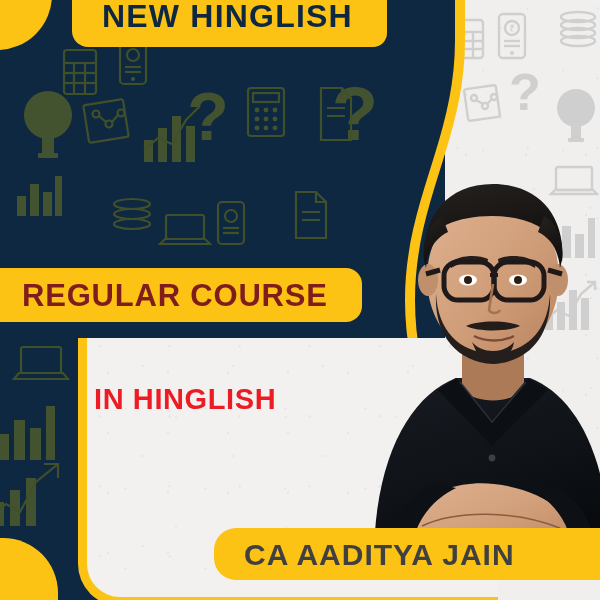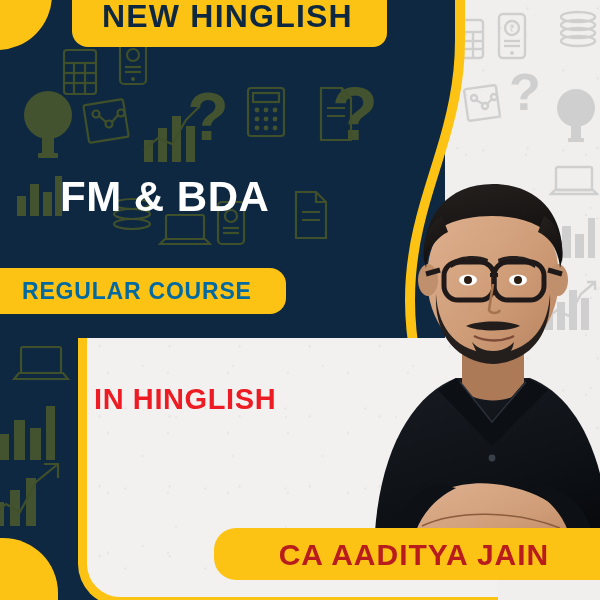--- a/index.html
+++ b/index.html
@@ -84,22 +84,22 @@
 
   
   .course-badge {
     position:absolute; left:-30px; top:268px; z-index:7;
     padding:11px 34px 10px 52px;
     background:#fdc314;
     border-radius:0 16px 16px 0;
   }
   .course-badge span {
     display:block;
-    font-size:23px; font-weight:bold; letter-spacing:0.8px;
-    color:#0369a1; line-height:1.08; white-space:nowrap;
+    font-size:31px; font-weight:bold; letter-spacing:0.8px;
+    color:#7f1d1d; line-height:1.08; white-space:nowrap;
   }
 
   
   .white-card {
     position:absolute; left:78px; top:338px; width:420px; height:268px;
     background:#f2f1ef;
     border-left:9px solid #fdc314;
     border-bottom:9px solid #fdc314;
     border-radius:0 0 0 42px;
     z-index:4;
@@ -126,23 +126,23 @@
 
   
   .name-banner {
     position:absolute; left:214px; top:528px; z-index:10;
     padding:10px 30px 9px 30px;
     background:#fdc314;
     border-radius:22px 0 0 22px;
     width:400px;
   }
   .name-banner span {
-    display:block; text-align:center;
+    display:block; text-align:left;
     font-size:30px; font-weight:bold; letter-spacing:1px;
-    color:#b91c1c; line-height:1.1; white-space:nowrap;
+    color:#404040; line-height:1.1; white-space:nowrap;
   }
 
   
   .portrait { position:absolute; left:352px; top:128px; width:278px; height:432px; z-index:9; }
   .portrait svg { display:block; }
 </style>
 </head>
 <body>
 
 <div id="poster">
@@ -480,21 +480,20 @@
 
       <path fill="#241e1c" d="M84 166 C82 206 104 234 141 236 C178 234 200 206 198 166 C196 202 176 224 141 226 C106 224 86 202 84 166 Z"></path>
       <path fill="#241e1c" d="M120 214 C130 226 152 226 162 214 C160 230 142 238 128 232 Z"></path>
     </svg>
   </div>
 
   <div class="syllabus-banner">
     <span>NEW HINGLISH</span>
   </div>
 
-  <div class="title-sub">FM &amp; BDA</div>
 
   <div class="course-badge">
     <span>REGULAR COURSE</span>
   </div>
 
   <div class="hinglish">IN HINGLISH</div>
 
   <div class="name-banner">
     <span>CA AADITYA JAIN</span>
   </div>

